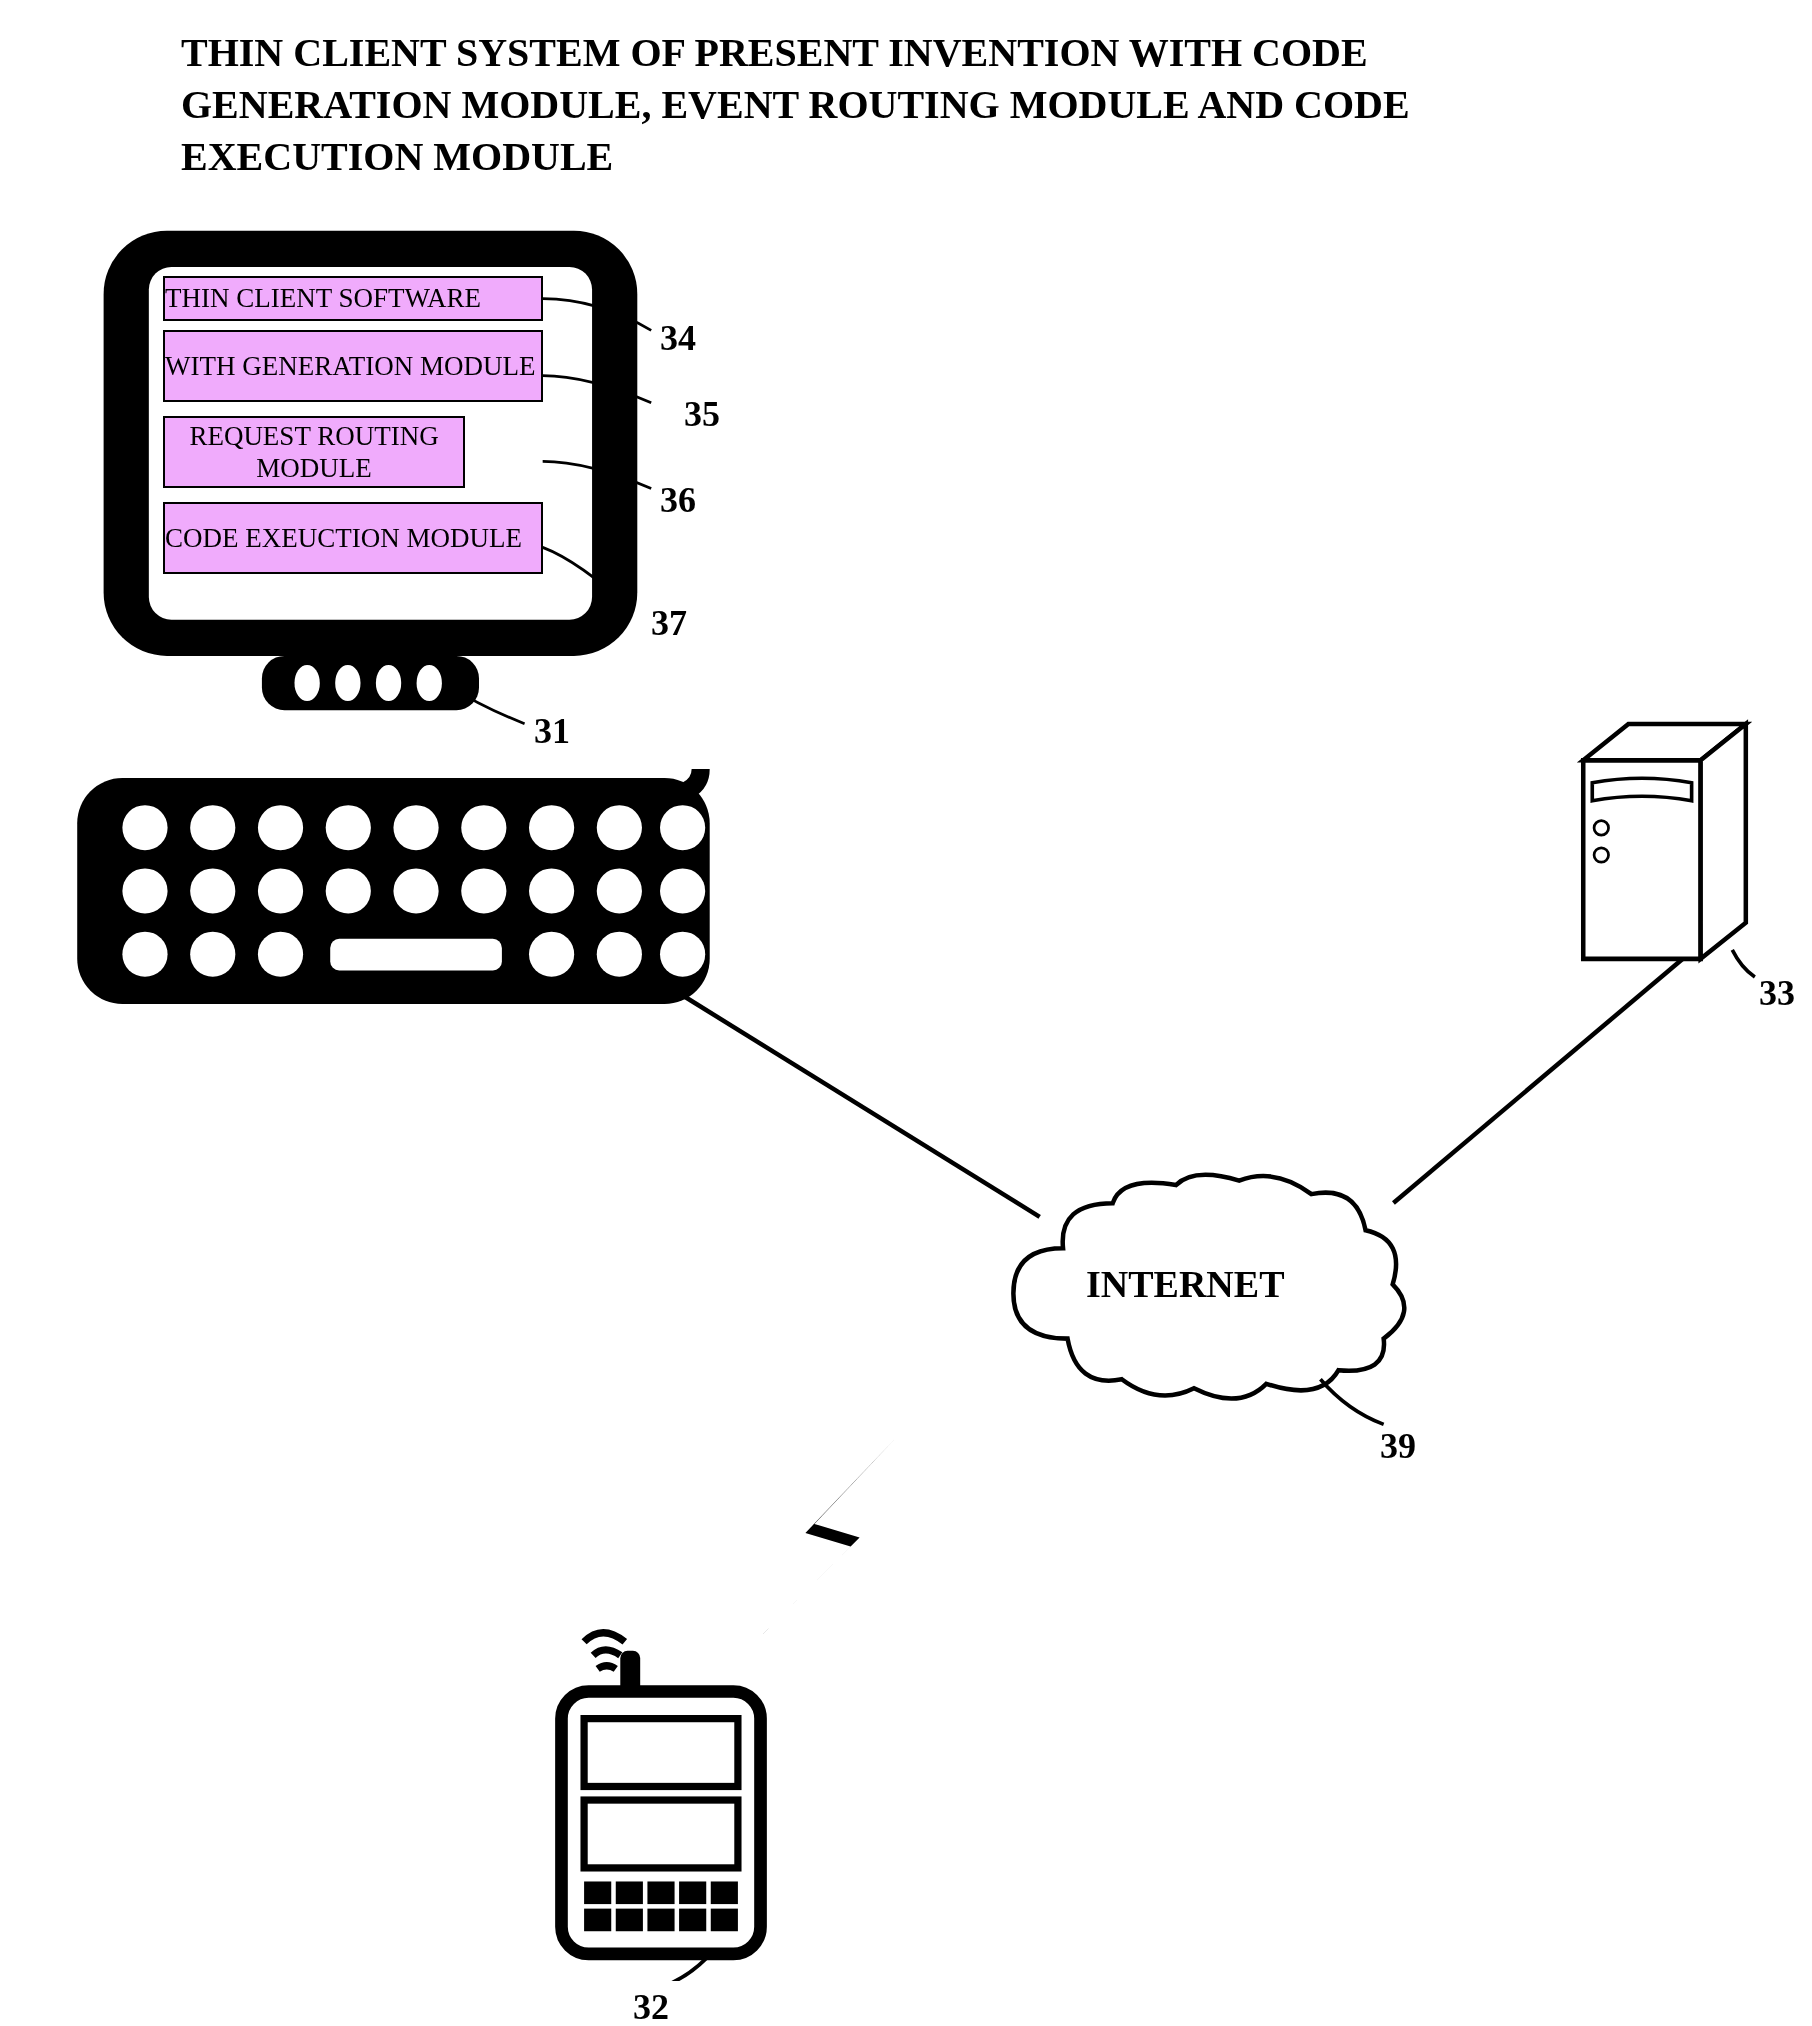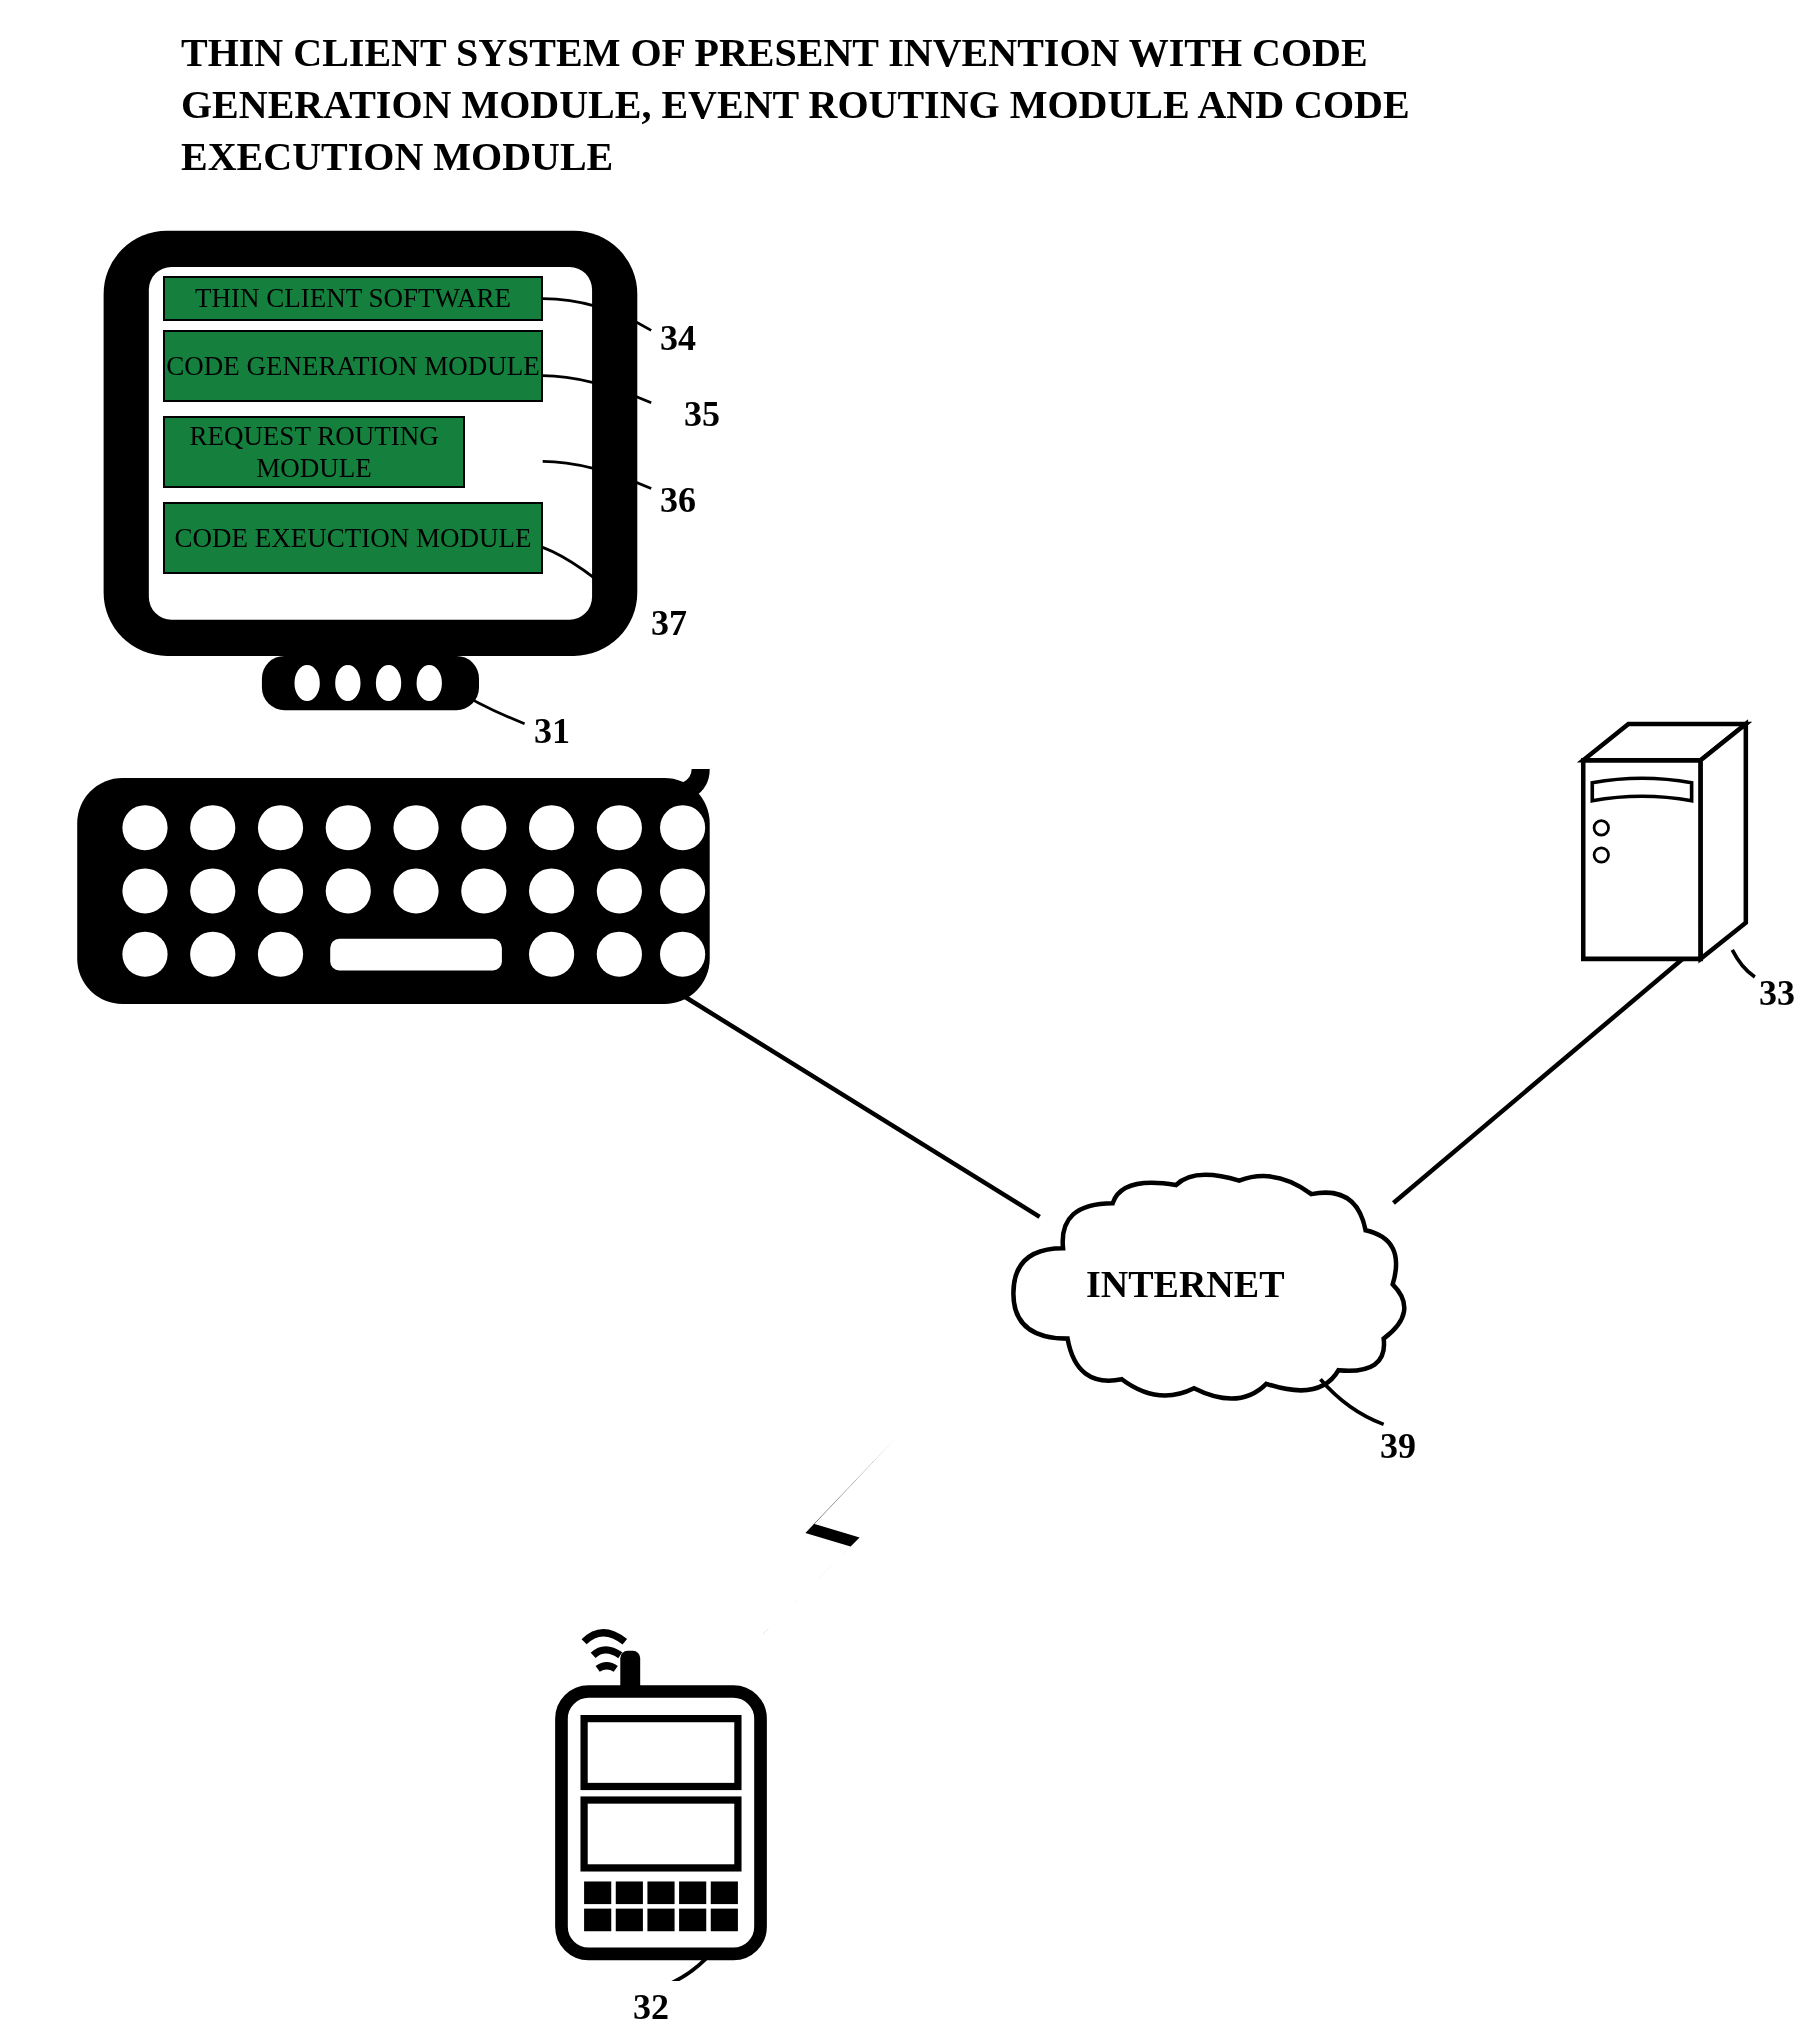--- a/index.html
+++ b/index.html
@@ -29,25 +29,25 @@
       height: 1809px;
     }
     .label {
       position: absolute;
       font-weight: bold;
       font-size: 36px;
       font-family: "Times New Roman", serif;
     }
     .module-box {
       position: absolute;
-      background: #15803d;
+      background: #f0abfc;
       border: 2.7px solid black;
       display: flex;
       align-items: center;
-      justify-content: center;
+      justify-content: flex-start;
       text-align: center;
       font-size: 27px;
       line-height: 1.2;
     }
   </style>
 </head>
 <body>
 
 <div class="title">THIN CLIENT SYSTEM OF PRESENT INVENTION WITH CODE GENERATION MODULE, EVENT ROUTING MODULE AND CODE EXECUTION MODULE</div>
 
@@ -62,21 +62,21 @@
     <ellipse cx="250" cy="515" rx="14" ry="20" fill="white"></ellipse>
     <ellipse cx="295" cy="515" rx="14" ry="20" fill="white"></ellipse>
     <ellipse cx="340" cy="515" rx="14" ry="20" fill="white"></ellipse>
     <ellipse cx="385" cy="515" rx="14" ry="20" fill="white"></ellipse>
   </svg>
 
   <div class="module-box" style="left:163px; top:77px; width:380px; height:45px;">
     <span>THIN CLIENT SOFTWARE</span>
   </div>
   <div class="module-box" style="left:163px; top:131px; width:380px; height:72px;">
-    <span>CODE GENERATION MODULE</span>
+    <span>WITH GENERATION MODULE</span>
   </div>
   <div class="module-box" style="left:163px; top:217px; width:302px; height:72px;">
     <span>REQUEST ROUTING MODULE</span>
   </div>
   <div class="module-box" style="left:163px; top:303px; width:380px; height:72px;">
     <span>CODE EXEUCTION MODULE</span>
   </div>
 
   <svg style="position:absolute; left:0; top:0;" width="814" height="543" viewBox="0 0 900 600">
     <path d="M 600 110 Q 660 110 720 145" stroke="black" stroke-width="3" fill="none"></path>

